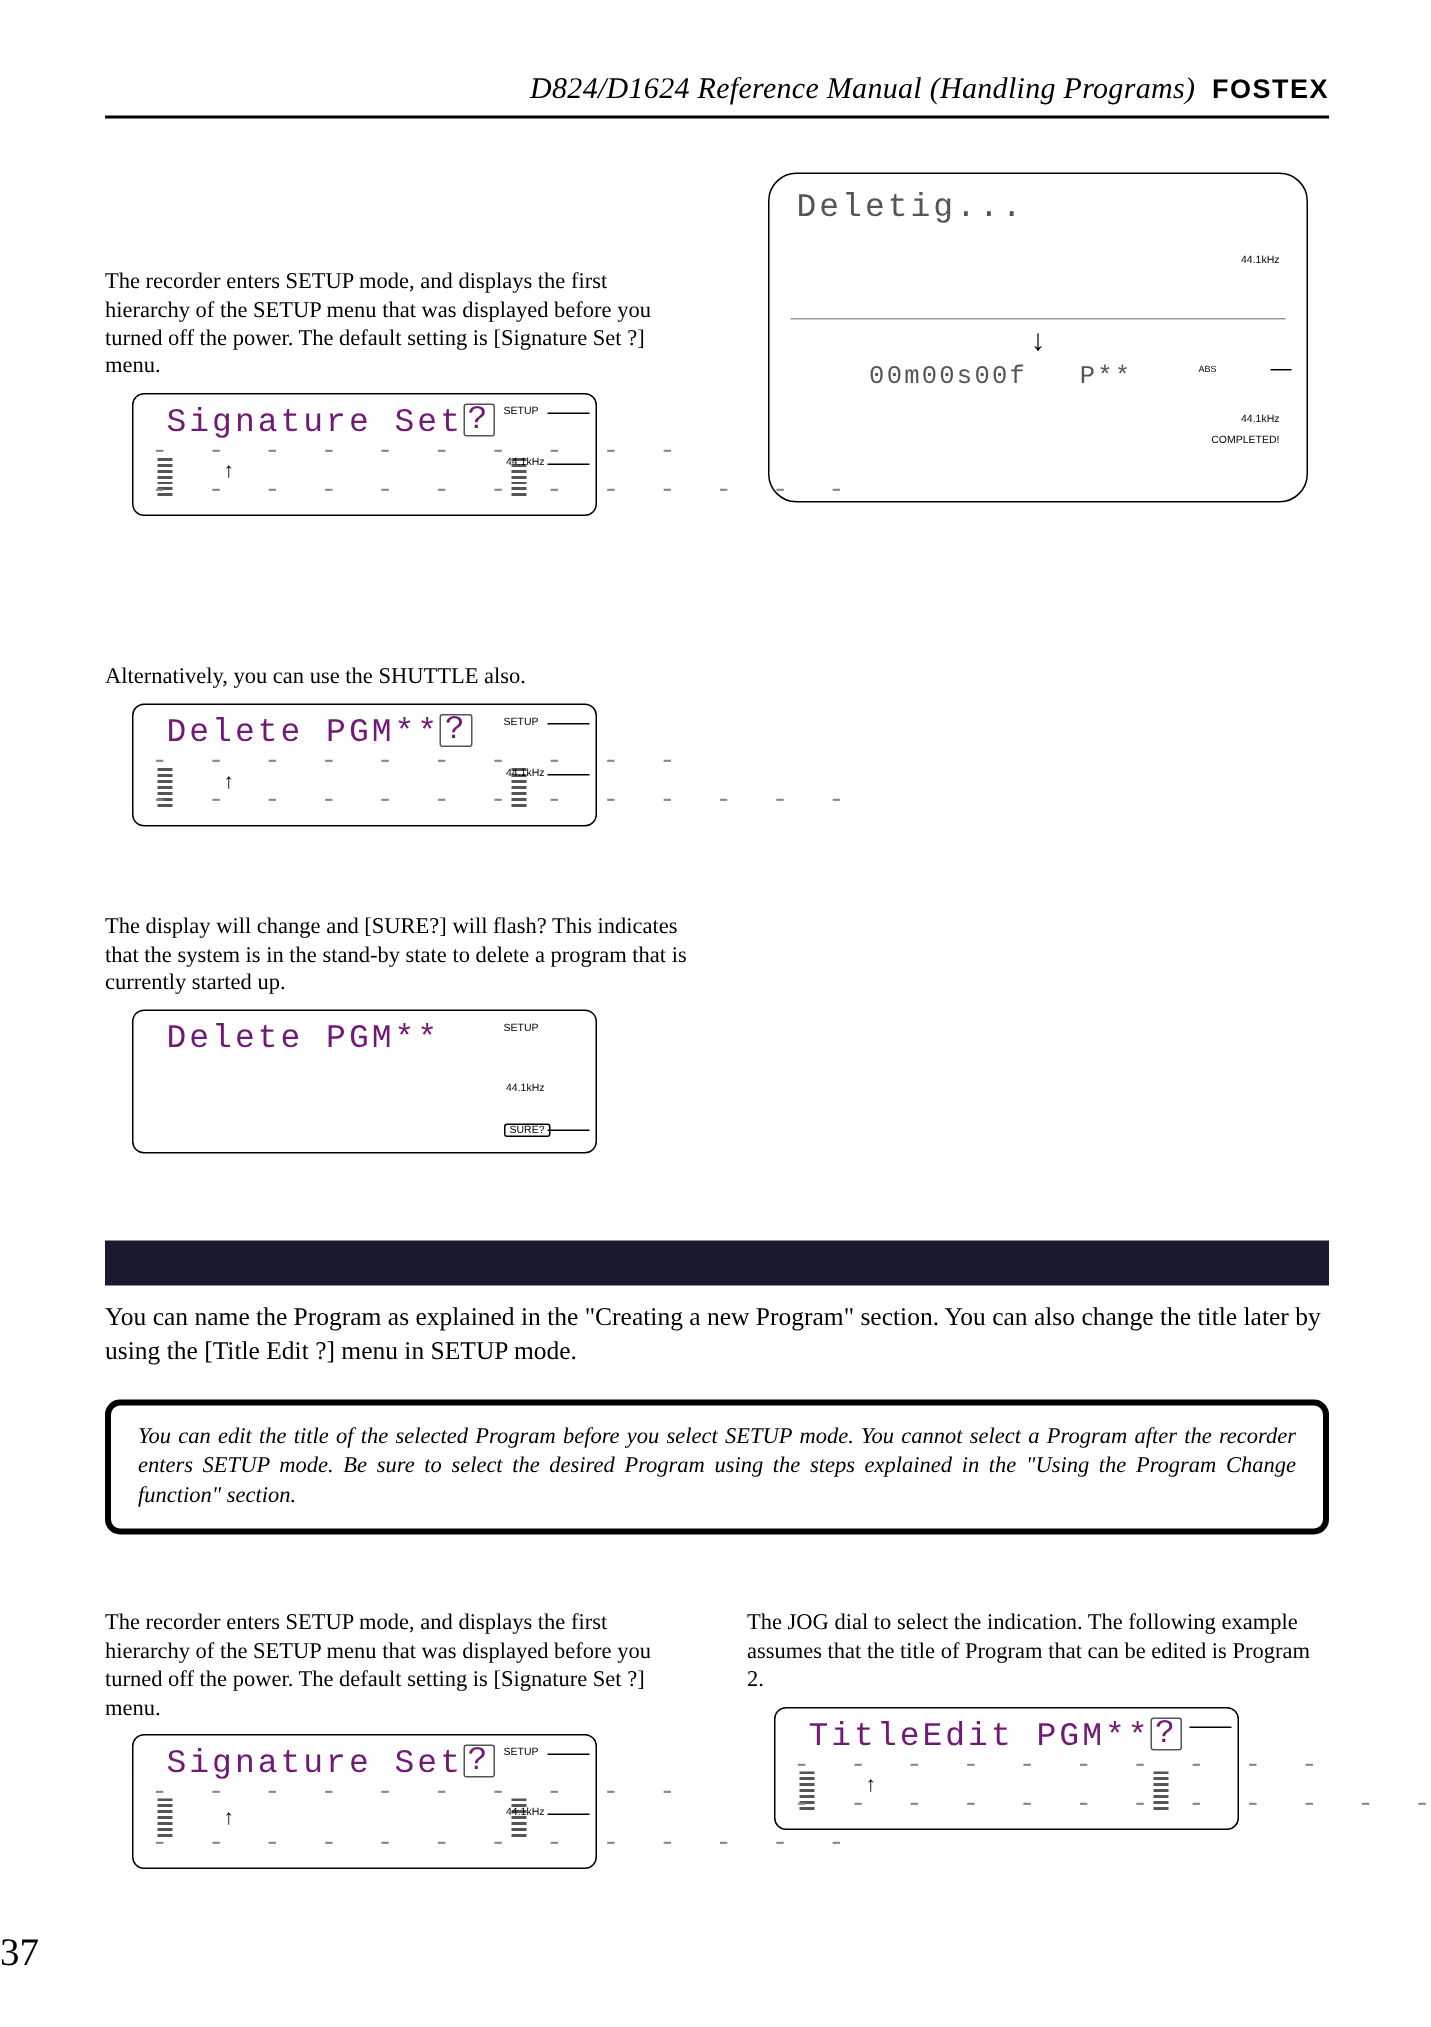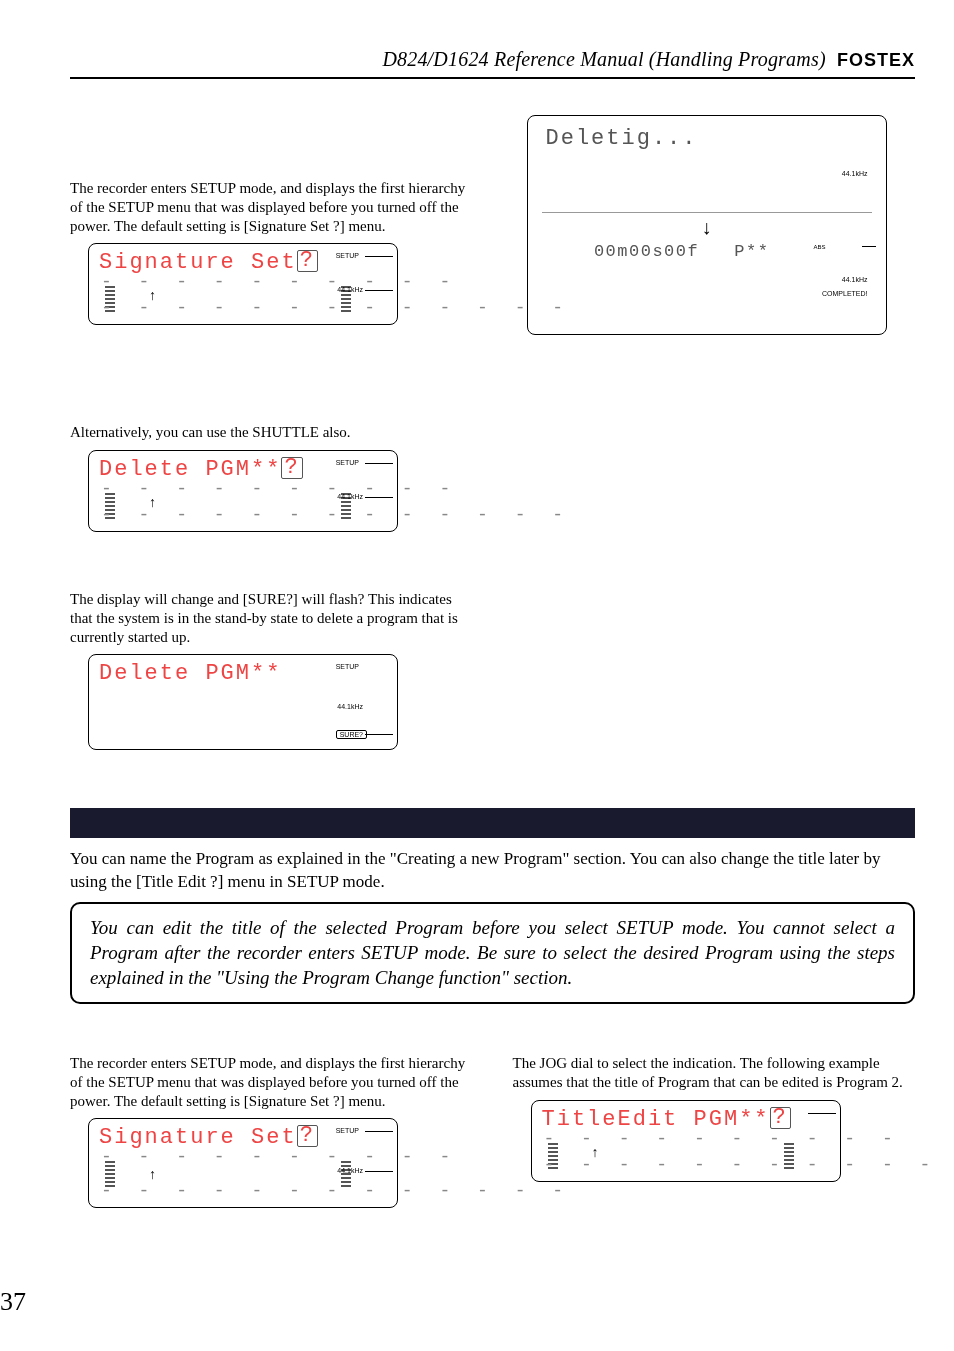--- a/index.html
+++ b/index.html
@@ -11,21 +11,21 @@
     font-family: "Times New Roman", Times, serif;
     color: #000;
     position: relative;
     overflow: hidden;
   }
   .page {
     position: relative;
     width: 100%;
     height: 100%;
     box-sizing: border-box;
-    padding: 48px 39px 40px 70px;
+    padding: 48px 68px 40px 70px;
   }
   .header {
     font-style: italic;
     font-size: 20px;
     text-align: right;
     margin-bottom: 6px;
     letter-spacing: 0.2px;
   }
   .header .brand {
     font-family: Arial, Helvetica, sans-serif;
@@ -67,35 +67,35 @@
     border-radius: 8px;
     width: 310px;
     margin: 6px 0 18px 18px;
     position: relative;
     box-sizing: border-box;
   }
   .lcd.small { height: 82px; }
   .lcd.med   { height: 96px; }
   .lcd-big {
     border: 1px solid #000;
-    border-radius: 8px;
+    border-radius: 19px;
     width: 360px;
     height: 220px;
     margin: 6px 0 22px 14px;
     position: relative;
     box-sizing: border-box;
   }
 
   .lcd-line1 {
     font-family: "Courier New", monospace;
     font-size: 22px;
     letter-spacing: 2px;
-    color: #ef4444;
-    position: absolute;
-    left: 10px;
+    color: #701a75;
+    position: absolute;
+    left: 22px;
     top: 6px;
     white-space: pre;
     text-align: center;
   }
   .lcd-cursor {
     display: inline-block;
     border: 1px solid #555;
     padding: 0 2px;
     border-radius: 2px;
     line-height: 20px;
@@ -198,27 +198,27 @@
   }
   .big-abs { position:absolute; top:128px; right:60px; font-size:6px; font-family:Arial,sans-serif;}
   .big-tick { position:absolute; right:10px; top:130px; width:14px; border-top:1px solid #000;}
 
   
   .section-bar {
     background: #1a1a2e;
     height: 30px;
     margin: 40px 0 10px 0;
   }
-  .intro { font-size: 17px; line-height: 1.35; margin-bottom: 8px; }
+  .intro { font-size: 17px; line-height: 1.35; margin-bottom: 20px; }
   .wide-note {
-    border: 2px solid #000000;
+    border: 4px solid #000000;
     border-radius: 10px;
     padding: 12px 18px;
     font-style: italic;
-    font-size: 19px;
+    font-size: 15px;
     line-height: 1.3;
     text-align: justify;
     margin-bottom: 50px;
   }
 
   .page-num {
     position: absolute;
     bottom: 34px;
     left: 0; right: 0;
     text-align: left;

